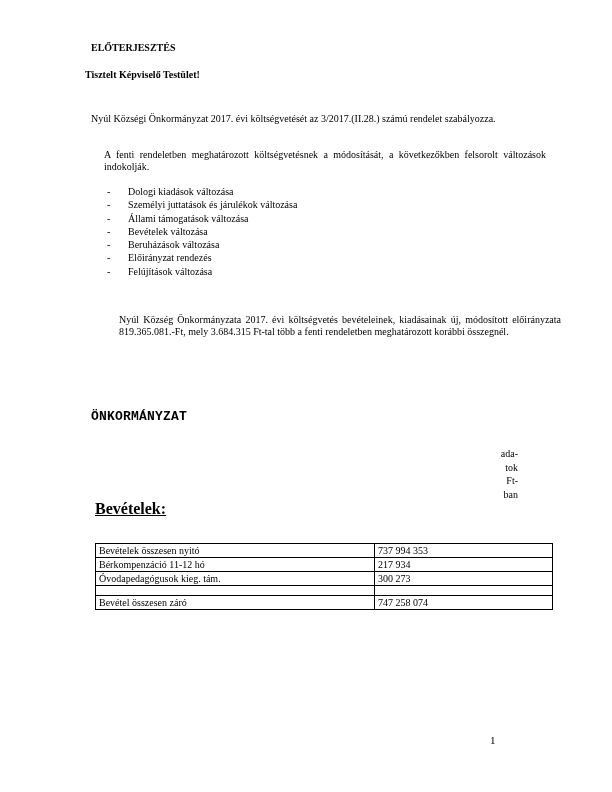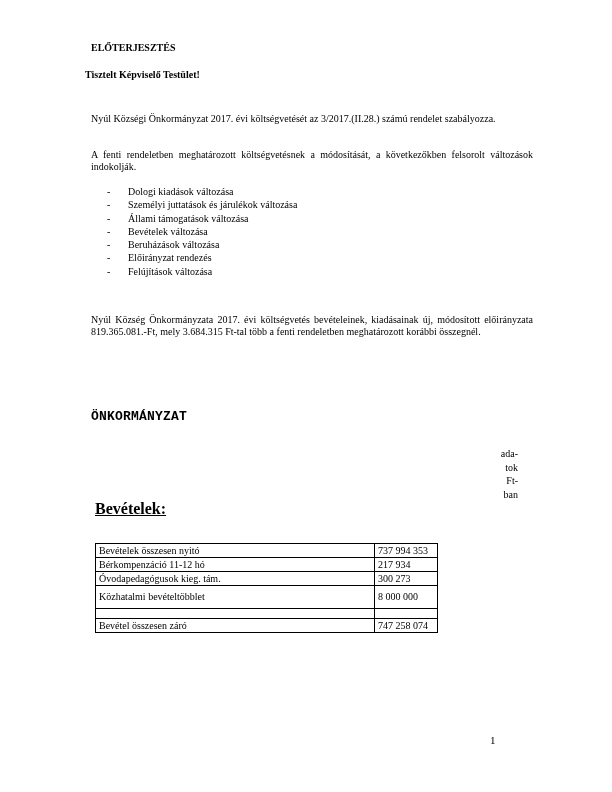--- a/index.html
+++ b/index.html
@@ -12,38 +12,38 @@
   .para { left: 91px; width: 442px; line-height: 12px; text-align: justify; font-size: 10px; }
   .title1 { left: 91px; top: 42px; font-size: 10px; font-weight: bold; }
   .title2 { left: 85px; top: 69px; font-size: 10px; font-weight: bold; }
   .list { left: 107px; top: 185px; list-style: none; margin: 0; padding: 0; font-size: 10px; line-height: 13.3px; }
   .list li { display: flex; }
   .list .dash { width: 21px; }
   .section-head { left: 91px; top: 409px; font-size: 13px; font-weight: bold; letter-spacing: 0.2px; font-family: Liberation Mono, monospace; }
   .unit { right: 94px; top: 447px; font-size: 10px; text-align: right; line-height: 13.7px; width: 40px; }
   .rev-head { left: 95px; top: 500px; font-size: 16px; font-weight: bold; text-decoration: underline; }
   table.rev {
-    position: absolute; left: 95px; top: 543px; width: 343px;
+    position: absolute; left: 95px; top: 543px; width: 458px;
     border-collapse: collapse; font-size: 10px;
   }
   table.rev td { border: 1.3px solid #000; padding: 0 3px; height: 13px; line-height: 12px; }
   table.rev td.name { width: 272px; }
   table.rev td.val { text-align: left; }
   table.rev tr.tall td { height: 22px; }
   table.rev tr.empty td { height: 9px; }
   .pagenum { left: 490px; top: 734px; font-size: 11px; }
 </style>
 </head>
 <body>
 
 <div class="abs title1">ELŐTERJESZTÉS</div>
 <div class="abs title2">Tisztelt Képviselő Testület!</div>
 
 <div class="abs para" style="top:113px;">Nyúl Községi Önkormányzat 2017. évi költségvetését az 3/2017.(II.28.) számú rendelet szabályozza.</div>
-<div class="abs para" style="top:149px;">A fenti rendeletben meghatározott költségvetésnek a módosítását, a következőkben felsorolt változások indokolják.</div>
+<div class="abs para" style="top:149px;margin-left:13px;">A fenti rendeletben meghatározott költségvetésnek a módosítását, a következőkben felsorolt változások indokolják.</div>
 
 <ul class="abs list">
   <li>
       <span class="dash">-</span>
       <span>Dologi kiadások változása</span>
     </li>
   <li>
       <span class="dash">-</span>
       <span>Személyi juttatások és járulékok változása</span>
     </li>
@@ -62,21 +62,21 @@
   <li>
       <span class="dash">-</span>
       <span>Előirányzat rendezés</span>
     </li>
   <li>
       <span class="dash">-</span>
       <span>Felújítások változása</span>
     </li>
 </ul>
 
-<div class="abs para" style="top:314px;">Nyúl Község Önkormányzata 2017. évi költségvetés bevételeinek, kiadásainak új, módosított előirányzata 819.365.081.-Ft, mely 3.684.315 Ft-tal több a fenti rendeletben meghatározott korábbi összegnél.</div>
+<div class="abs para" style="top:314px;margin-left:28px;">Nyúl Község Önkormányzata 2017. évi költségvetés bevételeinek, kiadásainak új, módosított előirányzata 819.365.081.-Ft, mely 3.684.315 Ft-tal több a fenti rendeletben meghatározott korábbi összegnél.</div>
 
 <div class="abs section-head">ÖNKORMÁNYZAT</div>
 
 <div class="abs unit">
   <div>ada-</div>
   <div>tok</div>
   <div>Ft-</div>
   <div>ban</div>
 </div>
 
@@ -89,24 +89,20 @@
         <td class="val">737 994 353</td>
       </tr>
   <tr>
         <td class="name">Bérkompenzáció 11-12 hó</td>
         <td class="val">217 934</td>
       </tr>
   <tr>
         <td class="name">Óvodapedagógusok kieg. tám.</td>
         <td class="val">300 273</td>
       </tr>
-  <tr class="tall">
-        <td class="name">Közhatalmi bevételtöbblet</td>
-        <td class="val">8 000 000</td>
-      </tr>
   <tr class="empty">
         <td class="name"></td>
         <td class="val"></td>
       </tr>
   <tr>
         <td class="name">Bevétel összesen záró</td>
         <td class="val">747 258 074</td>
       </tr>
 </tbody>
   </table>

